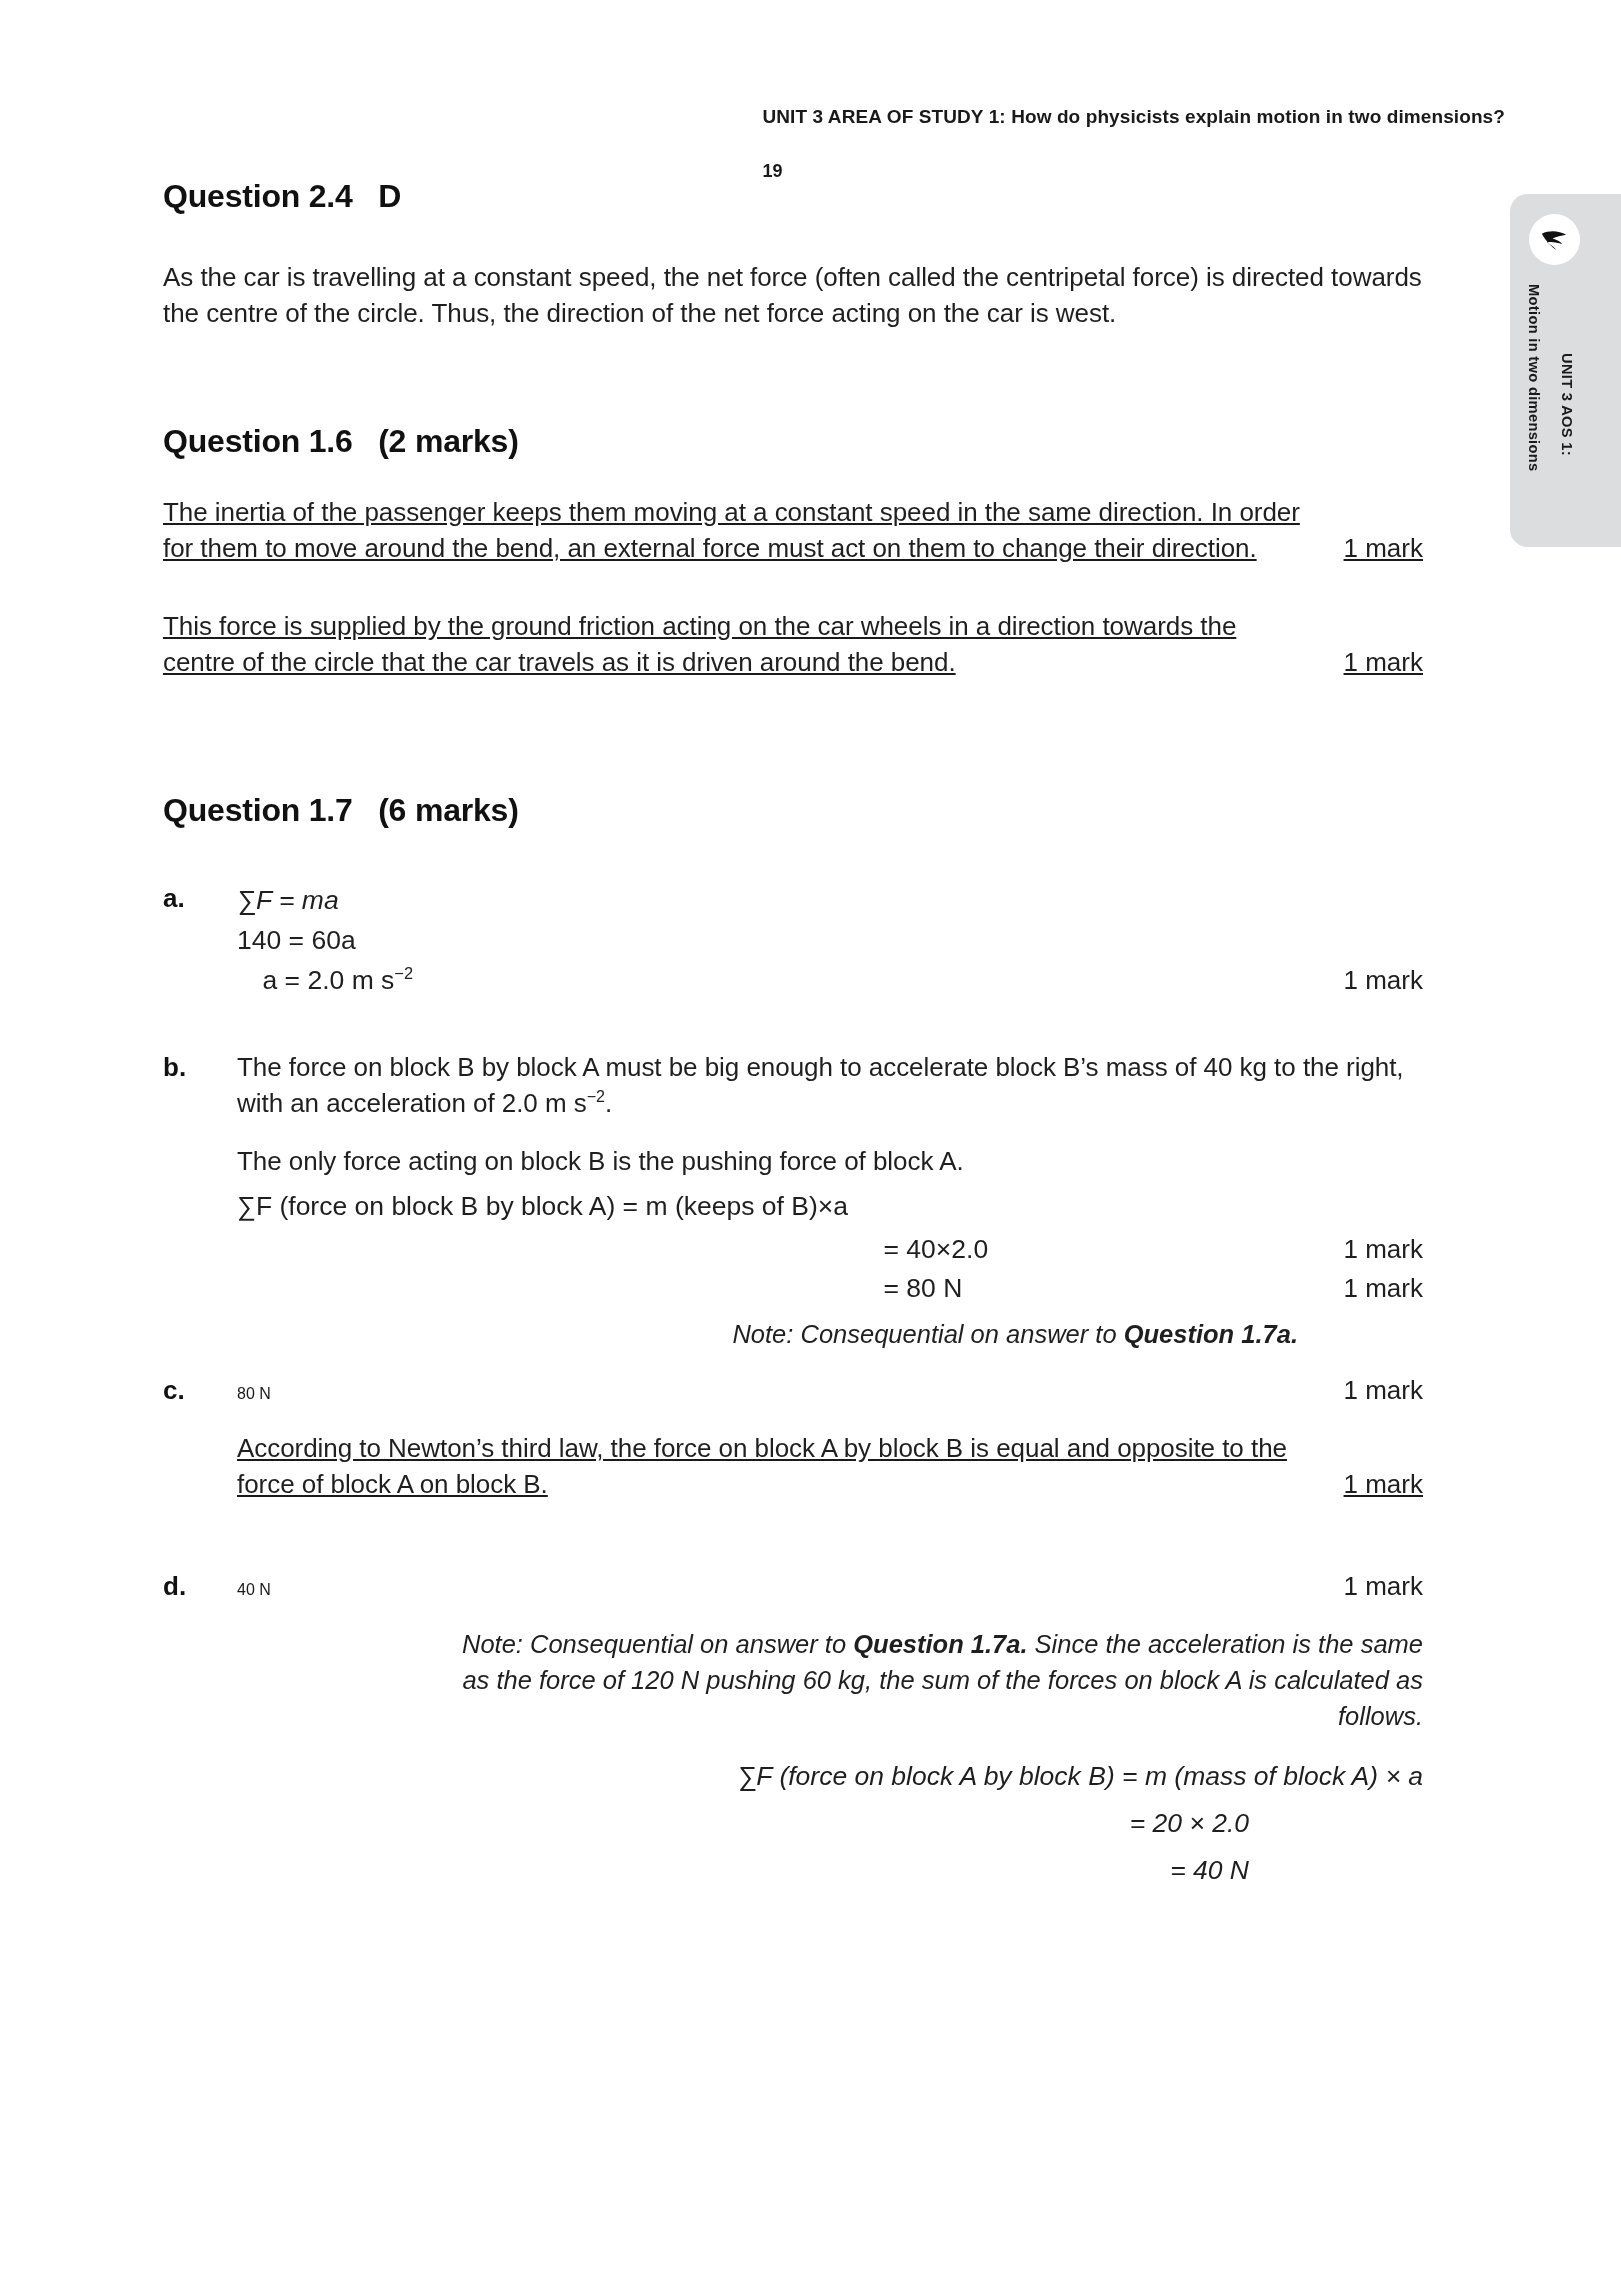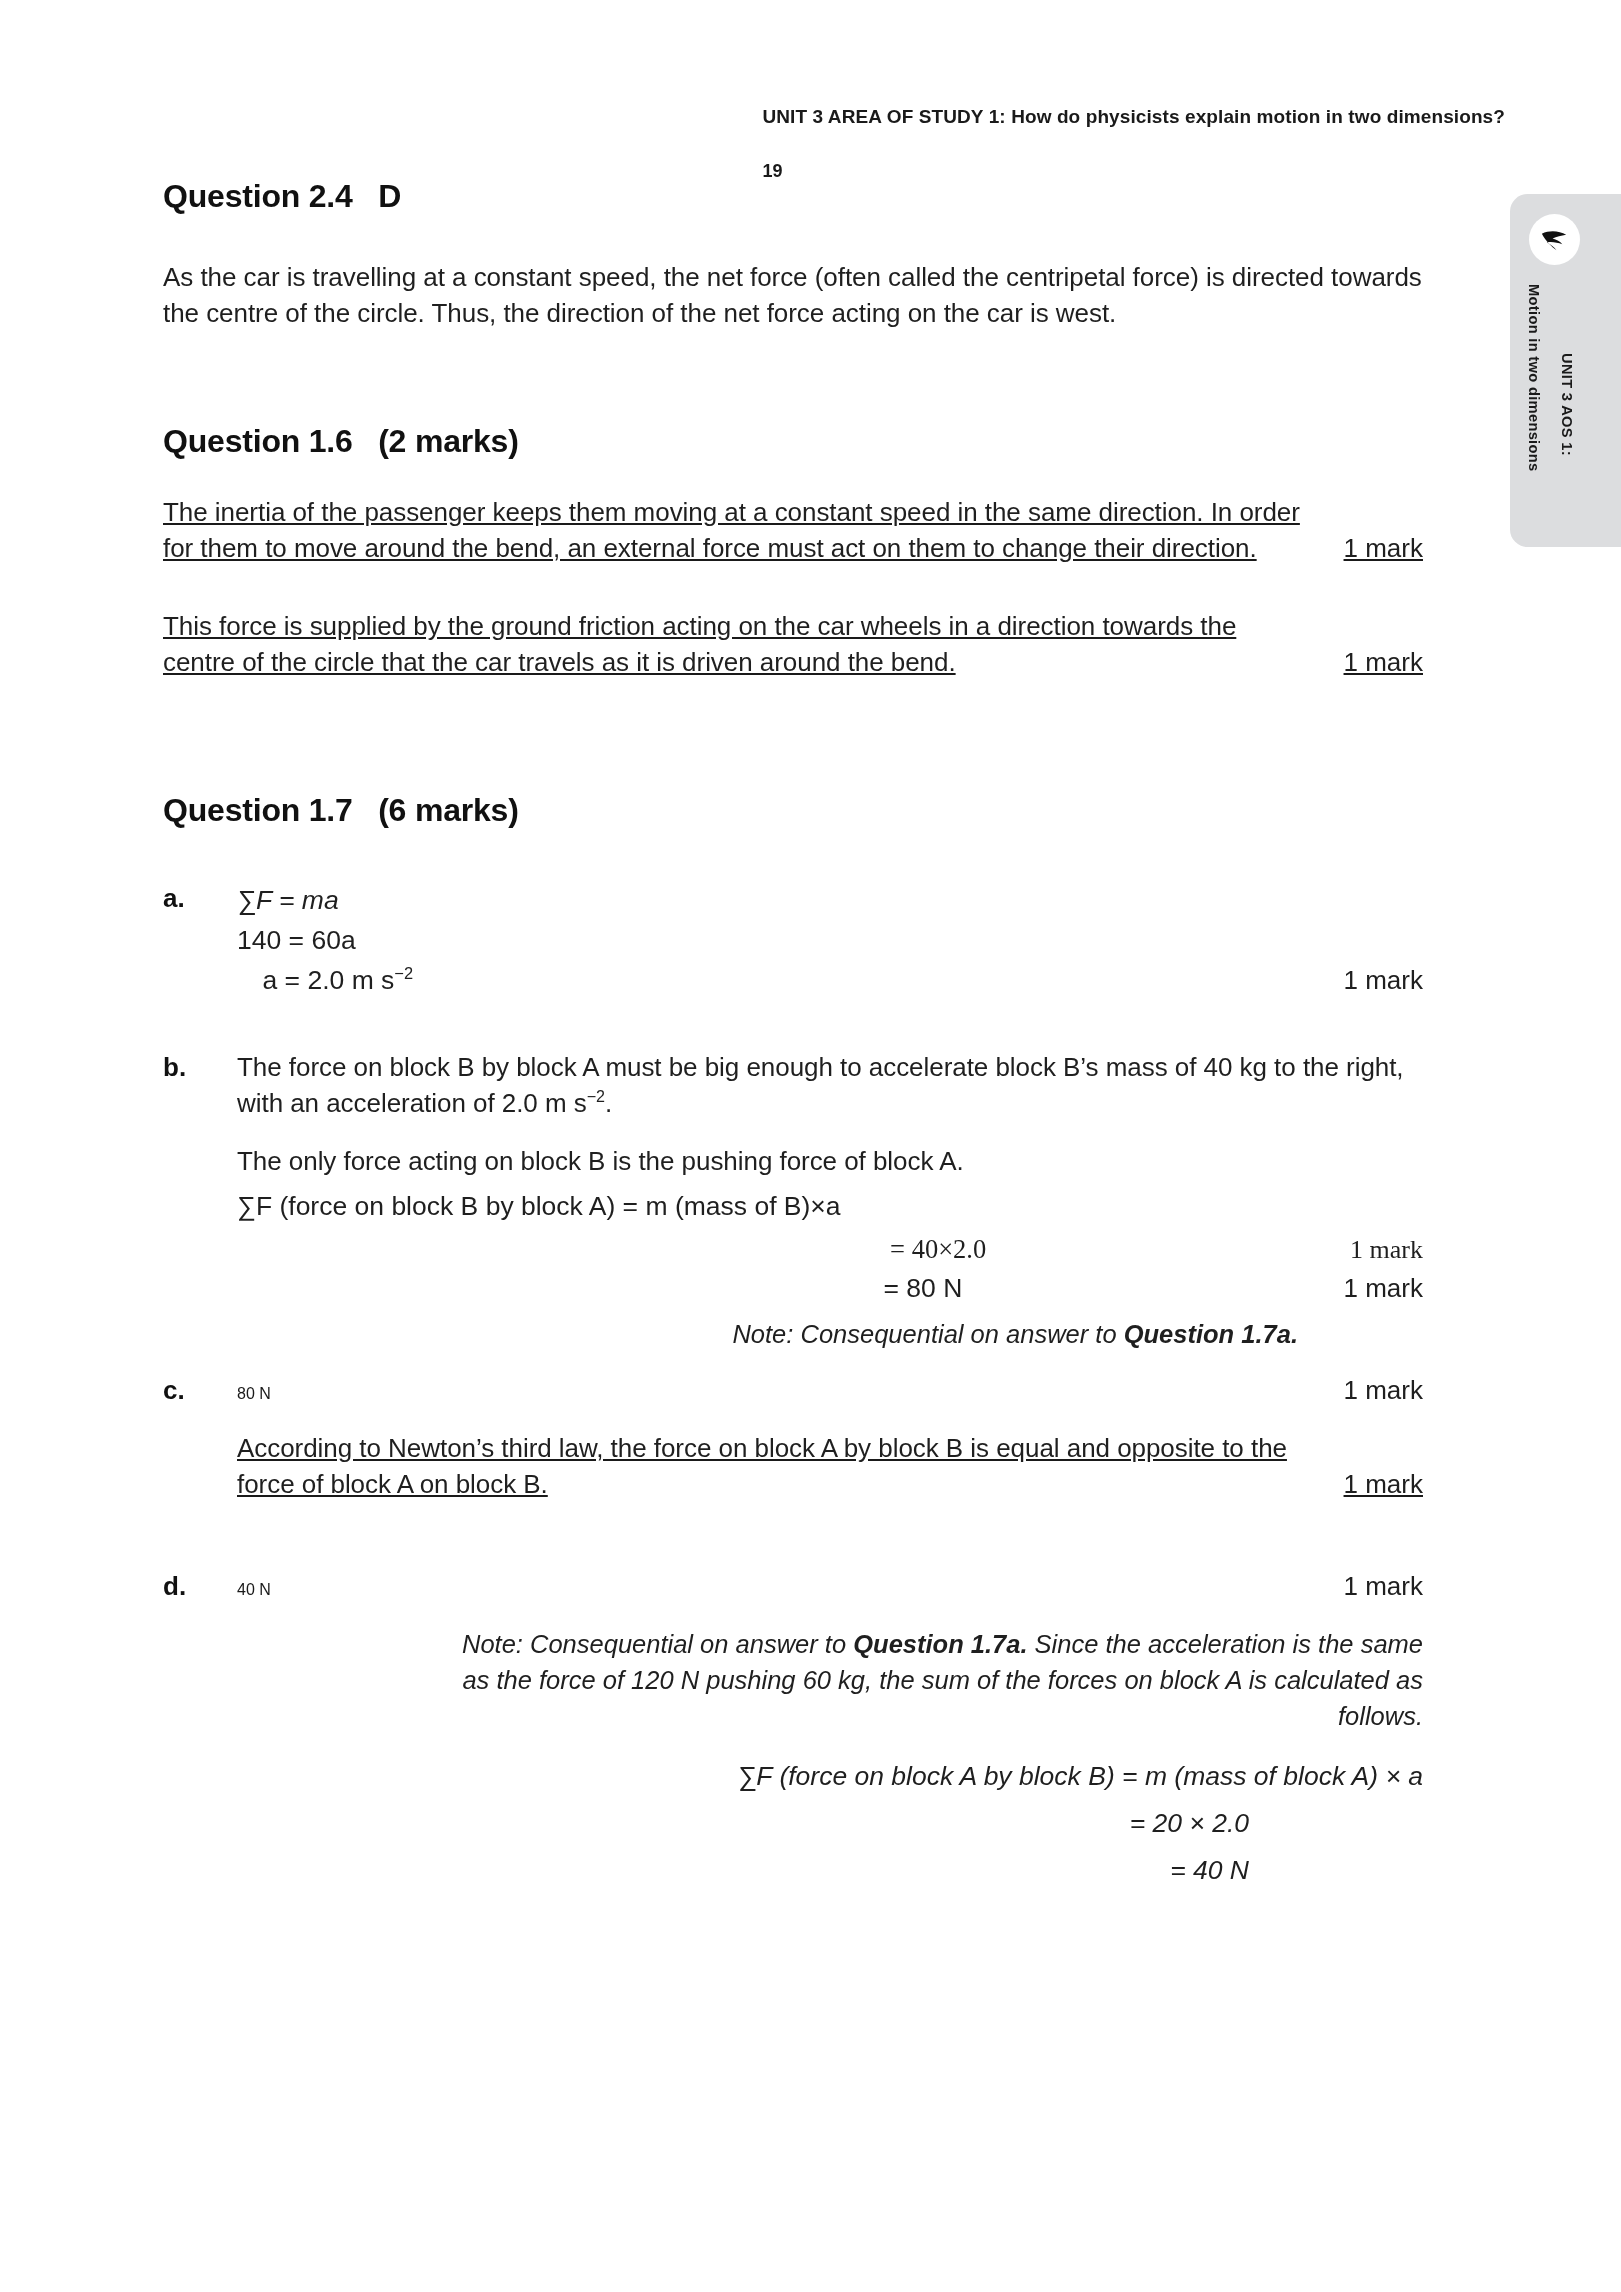--- a/index.html
+++ b/index.html
@@ -256,23 +256,23 @@
 
     <div class="block" style="top:1049px;">
       <div class="part">
         <div class="letter">b.</div>
         <div class="partbody">
           <p class="body">
             <span>The force on block B by block A must be big enough to accelerate</span>
             <span>block B’s mass of 40 kg to the right, with an acceleration of 2.0 m s</span><sup class="exp">−2</sup><span>.</span>
           </p>
           <p class="body" style="margin-top:21.6px;">The only force acting on block B is the pushing force of block A.</p>
-          <div class="eq" style="margin-top:7.8px;">∑F (force on block B by block A) = m (mass of B)×a</div>
-
-          <div class="flexline" style="margin-top:3.9px;font-family:Liberation Serif, serif;">
+          <div class="eq" style="margin-top:7.8px;">∑F (force on block B by block A) = m (keeps of B)×a</div>
+
+          <div class="flexline" style="margin-top:3.9px;">
             <span style="flex:1 1 auto;"></span>
             <span class="right-eq" style="flex:0 0 auto; width:431px;">= 40×2.0</span>
             <span class="mark">1 mark</span>
           </div>
           <div class="flexline">
             <span style="flex:1 1 auto;"></span>
             <span class="right-eq" style="flex:0 0 auto; width:431px;">= 80 N</span>
             <span class="mark">1 mark</span>
           </div>
 

